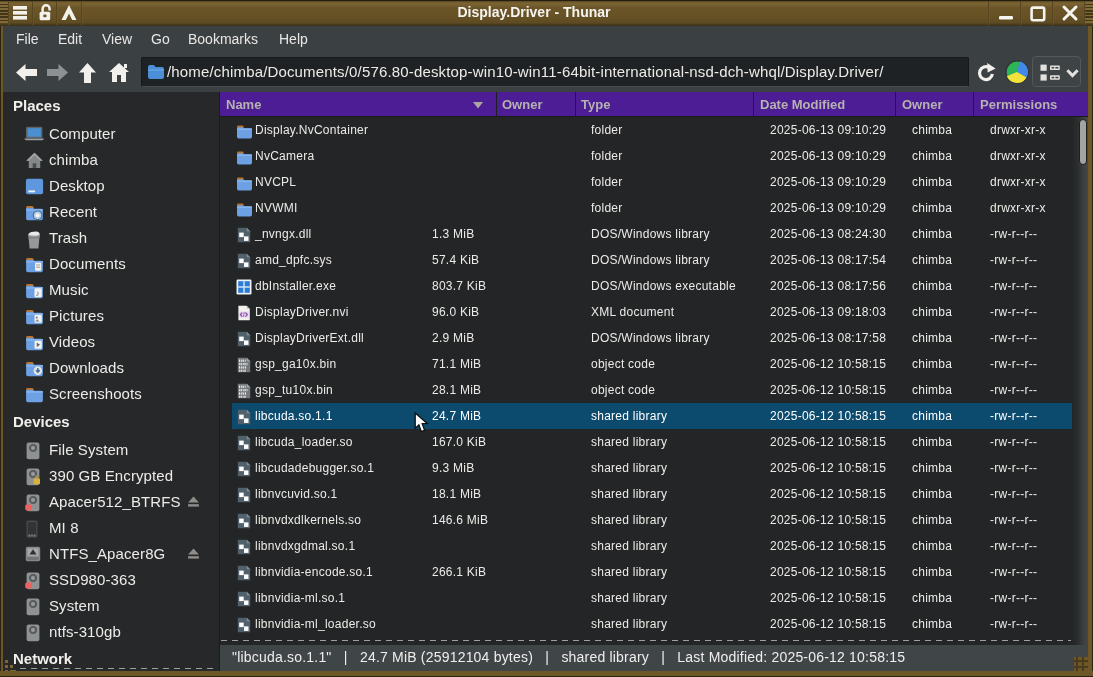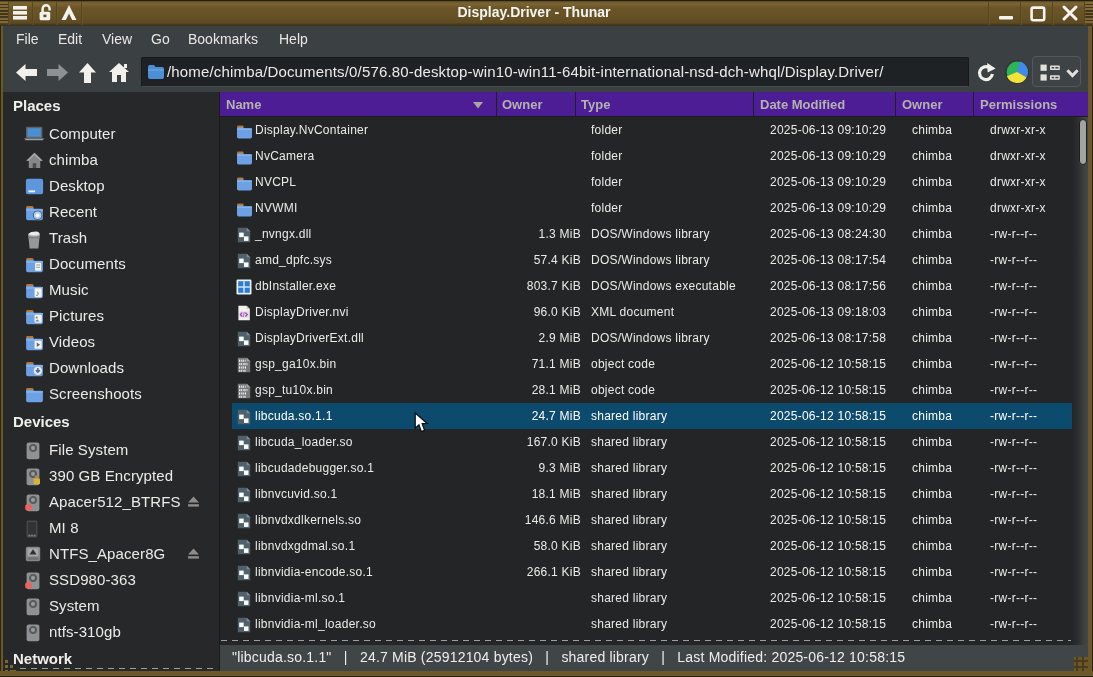--- a/index.html
+++ b/index.html
@@ -31,21 +31,21 @@
 .eject{position:absolute;left:183px;width:16px;height:26px}
 
 #listpane{position:absolute;left:220px;top:92px;width:868px;height:553px;background:#232526}
 #lhead{position:absolute;left:0;top:0;width:868px;height:25px;background:#4c1d95;border-bottom:1px solid #191b1c;color:#b5b2af;font-size:13px;font-weight:bold}
 #lhead span{position:absolute;line-height:25px}
 .hsep{position:absolute;top:0;width:1px;height:25px;background:#1d1f21}
 .row{position:absolute;left:12px;width:852px;height:26px;color:#edebe8;font-size:12px;letter-spacing:0.25px}
 .row span{position:absolute;line-height:26px;white-space:pre}
 .row.sel{background:#0c4a6e;width:852px;color:#fff}
 .ic{position:absolute;left:4px;top:5px;width:17px;height:16px}
-.nm{left:23px}.sz{left:200px;width:149px;text-align:right}.tp{left:359px}.dt{left:538px}.ow{left:680px}.pm{left:758px}
+.nm{left:23px}.sz{left:200px;width:149px;}.tp{left:359px}.dt{left:538px}.ow{left:680px}.pm{left:758px}
 
 #sbar{position:absolute;left:852px;top:25px;width:16px;height:528px;background:linear-gradient(90deg,#232526 0,#2b2d2e 35%,#3d4142 75%,#434748 100%)}
 #sthumb{position:absolute;left:7px;top:2px;width:8px;height:46px;background:#a3a3a2;border:1px solid #1c1e1f;border-radius:5px}
 
 #statusbar{position:absolute;left:220px;top:645px;width:868px;height:26px;background:#404548;border-radius:0 0 10px 0;color:#f0eeec;font-size:14px;letter-spacing:0.2px}
 #statusbar span{position:absolute;left:12px;line-height:25px}
 
 #bleft{position:absolute;left:0;top:26px;width:1px;height:651px;background:#2a2312}
 #bleft2{position:absolute;left:1px;top:26px;width:2px;height:645px;background:#6b5727}
 #bright{position:absolute;left:1088px;top:26px;width:5px;height:651px;background:#6b5727;border-right:1px solid #2a2312}
@@ -587,21 +587,20 @@
           <span class="pm">-rw-r--r--</span>
         </div>
         <div class="row" style="top:441px">
           <span class="ic"><svg width="16" height="16" viewBox="0 0 16 16">
               <path d="M1.8 0.8 H10.8 L14.2 4.2 V15.2 H1.8 Z" fill="#51616b"></path>
               <path d="M10.8 0.8 L14.2 4.2 H10.8 Z" fill="#7e8f9a"></path>
               <rect x="3.2" y="5.6" width="4.5" height="4.5" fill="#fdfeff"></rect>
               <rect x="8" y="9.4" width="4.5" height="4.5" fill="#fdfeff"></rect>
             </svg></span>
           <span class="nm">libnvdxgdmal.so.1</span>
-          <span class="sz">58.0 KiB</span>
           <span class="tp">shared library</span>
           <span class="dt">2025-06-12 10:58:15</span>
           <span class="ow">chimba</span>
           <span class="pm">-rw-r--r--</span>
         </div>
         <div class="row" style="top:467px">
           <span class="ic"><svg width="16" height="16" viewBox="0 0 16 16">
               <path d="M1.8 0.8 H10.8 L14.2 4.2 V15.2 H1.8 Z" fill="#51616b"></path>
               <path d="M10.8 0.8 L14.2 4.2 H10.8 Z" fill="#7e8f9a"></path>
               <rect x="3.2" y="5.6" width="4.5" height="4.5" fill="#fdfeff"></rect>

